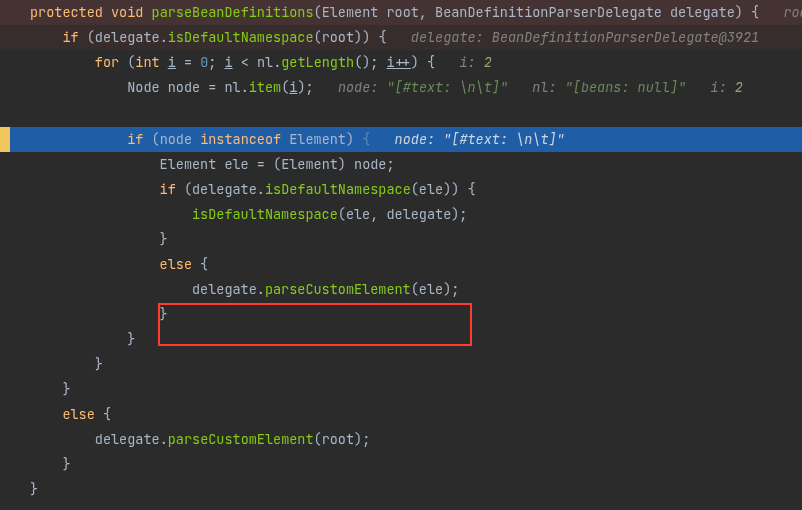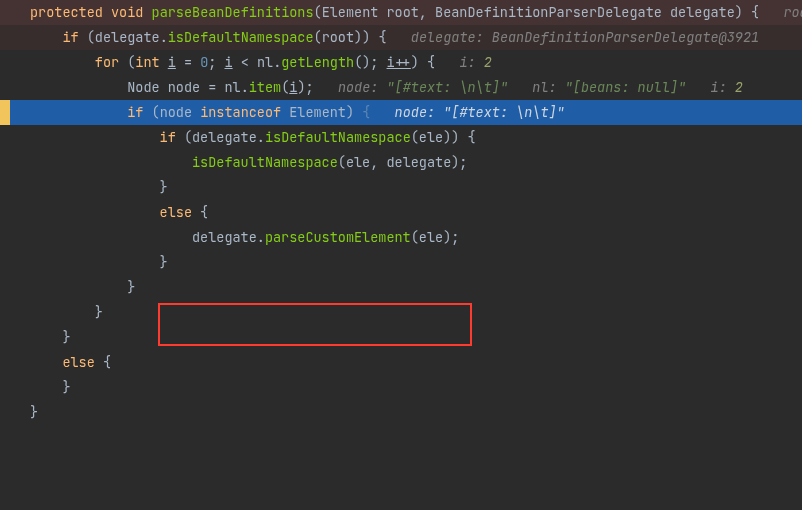--- a/index.html
+++ b/index.html
@@ -22,21 +22,21 @@
   .line {
     position: relative;
     height: 25px;
     white-space: pre;
     padding-left: 30px;
     color: #a9b7c6;
   }
   
   .bg-method { background: rgba(99, 61, 60, 0.45); }
   .bg-if     { background: rgba(80, 50, 50, 0.35); }
-  .bg-current{ background: #1f5da6; }
+  .bg-current{ background: #1f5da6; margin-top: 27px; }
   
   .kw   { color: #fdba74; }
   .mname{ color: #84cc16; }
   .type { color: #a9b7c6; }
   .id   { color: #a9b7c6; }
   .op   { color: #a9b7c6; }
   .paren{ color: #a9b7c6; }
   .inlay{ color: #808080; font-style: italic; }
   .inlayy { color: #9aa36b; font-style: italic; }
   .str  { color: #6a8759; font-style: italic; }
@@ -60,20 +60,21 @@
 
   <div class="line bg-if">    <span class="kw">if</span> <span class="paren">(</span><span class="id">delegate</span><span class="op">.</span><span class="mname">isDefaultNamespace</span><span class="paren">(</span><span class="id">root</span><span class="paren">)) </span><span class="op">{</span>   <span class="inlay">delegate: BeanDefinitionParserDelegate@3921</span></div>
 
 
   <div class="line">        <span class="kw">for</span> <span class="paren">(</span><span class="kw">int</span> <span style="text-decoration:underline">i</span><span> = </span><span style="color:#6897bb">0</span><span>; </span><span style="text-decoration:underline">i</span><span> &lt; </span><span>nl</span><span>.</span><span class="mname">getLength</span><span>()</span><span>; </span><span style="text-decoration:underline">i++</span><span>) {</span>   <span class="inlay"><span>i: </span><span class="inlayy">2</span></span></div>
 
   <div class="line">            <span class="type">Node</span> <span>node</span><span> = </span><span>nl</span><span>.</span><span class="mname">item</span><span>(</span><span style="text-decoration:underline">i</span><span>);</span>   <span class="inlay"><span>node: </span><span class="str">"[#text: \n\t]"</span></span>   <span class="inlay"><span>nl: </span><span class="str">"[beans: null]"</span></span>   <span class="inlay"><span>i: </span><span class="inlayy">2</span></span></div>
 
   <div class="line bg-current"><span class="bp-gutter"></span>            <span class="kw">if</span> <span>(</span><span>node</span><span> </span><span class="kw">instanceof</span><span> </span><span>Element</span><span>)</span><span> </span><span style="color:#5b86b4">{</span>   <span style="color:#cdd6e0;font-style:italic"><span>node: </span><span>"[#text: \n\t]"</span></span></div>
 
+  <div class="line">                <span class="type">Element</span><span> </span><span>ele</span><span> = </span><span>(</span><span class="type">Element</span><span>) </span><span>node</span><span>;</span></div>
 
   <div class="line">                <span class="kw">if</span><span> (</span><span>delegate</span><span>.</span><span class="mname">isDefaultNamespace</span><span>(</span><span>ele</span><span>)) {</span></div>
 
   <div class="line">                    <span class="mname">isDefaultNamespace</span><span>(</span><span>ele</span><span>, </span><span>delegate</span><span>);</span></div>
 
   <div class="line">                <span>}</span></div>
 
   <div class="line">                <span class="kw">else</span><span> {</span></div>
 
   <div class="line">                    <span>delegate</span><span>.</span><span class="mname">parseCustomElement</span><span>(</span><span>ele</span><span>);</span></div>
@@ -81,19 +82,20 @@
   <div class="line">                <span>}</span></div>
 
   <div class="line">            <span>}</span></div>
 
   <div class="line">        <span>}</span></div>
 
   <div class="line">    <span>}</span></div>
 
   <div class="line">    <span class="kw">else</span><span> {</span></div>
 
+  <div class="line">        <span>delegate</span><span>.</span><span class="mname">parseCustomElement</span><span>(</span><span>root</span><span>);</span></div>
 
   <div class="line">    <span>}</span></div>
 
   <div class="line"><span>}</span></div>
 
   <div class="hl-box" style="left: 158px; top: 303px; width: 310px; height: 39px;"></div>
 </div>
 
 </body></html>

